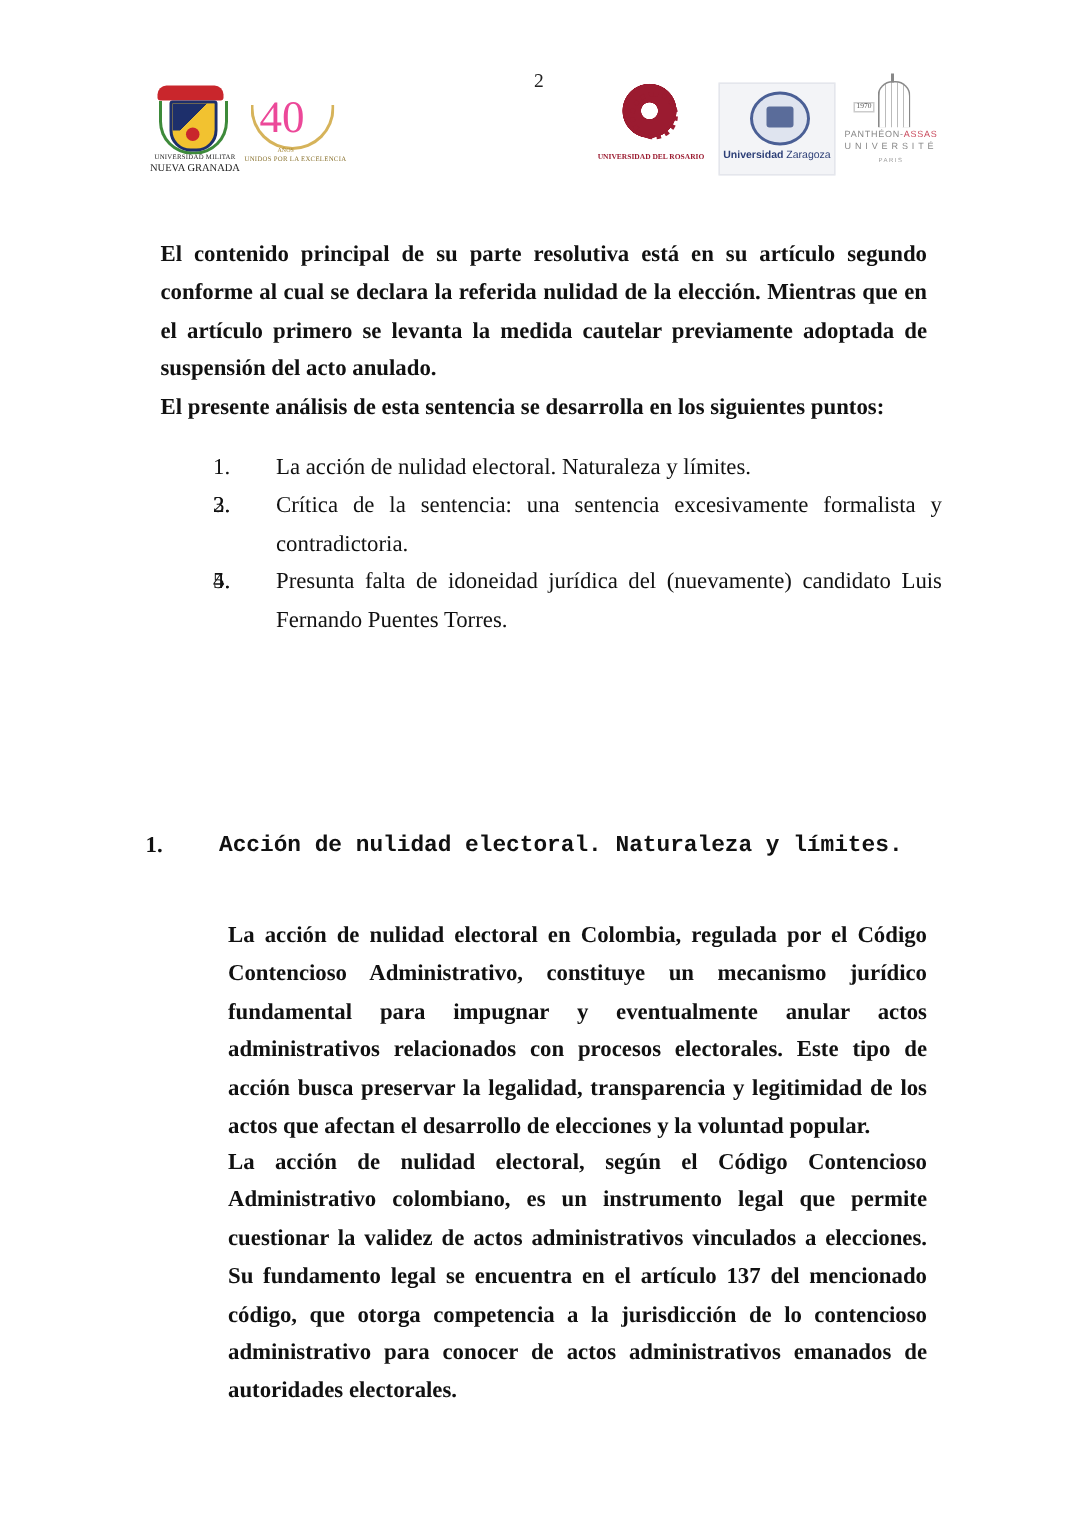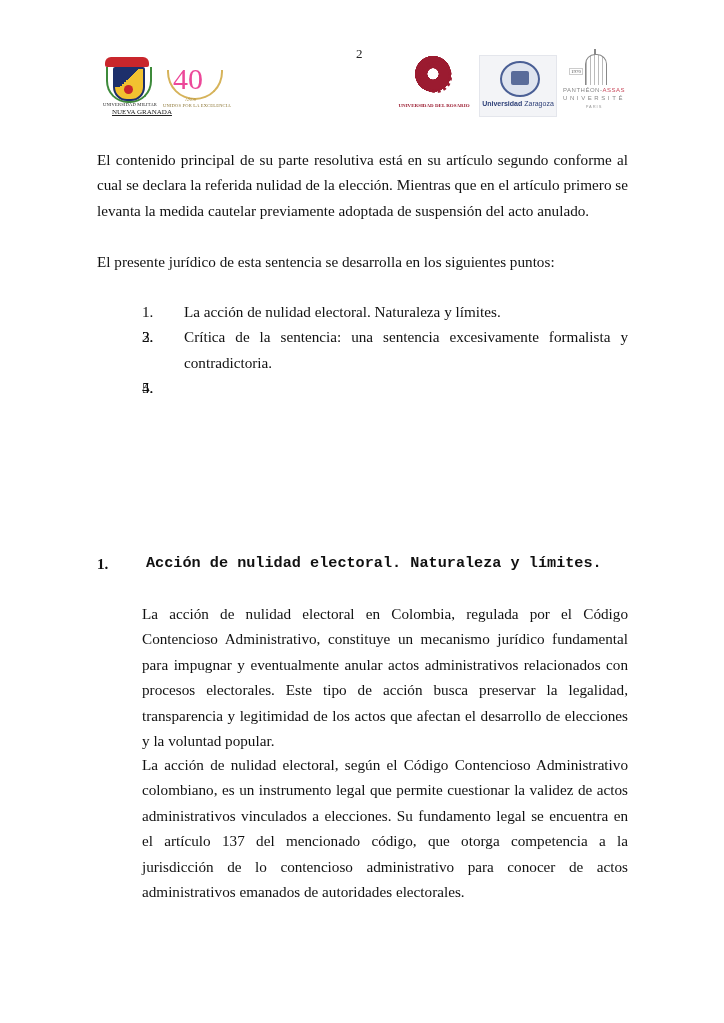--- a/index.html
+++ b/index.html
@@ -32,22 +32,22 @@
   }
   .umng .laurel {
     position: absolute; left: 6px; top: 12px; width: 42px; height: 34px;
     border: 2px solid #3d8a3a; border-top: none; border-radius: 0 0 22px 22px;
   }
   .umng .name1 {
     position: absolute; left: 0; top: 47px; width: 60px; font-size: 4.5px;
     letter-spacing: 0.2px; color: #222; text-align: center; white-space: nowrap;
   }
   .umng .name2 {
-    position: absolute; left: 12px; top: 53px; width: 60px; font-size: 7px;
-    color: #222; text-align: left; white-space: nowrap; font-variant: small-caps; text-decoration: underline;
+    position: absolute; left: 0; top: 53px; width: 60px; font-size: 7px;
+    color: #222; text-align: left; white-space: nowrap; font-variant: small-caps;
   }
   .anniv { left: 163px; top: 68px; width: 62px; height: 44px; }
   .anniv .num {
     position: absolute; left: 10px; top: -4px; font-size: 30px; color: #ec4899;
     font-family: "Liberation Serif", serif; line-height: 1;
   }
   .anniv .arc {
     position: absolute; left: 4px; top: 2px; width: 52px; height: 28px;
     border: 2px solid #d6b35a; border-top: none; border-radius: 0 0 28px 28px;
   }
@@ -115,21 +115,21 @@
     font-family: "Liberation Sans", sans-serif;
   }
   .assas .l3 {
     position: absolute; left: 0; top: 54px; width: 62px; font-size: 4px;
     text-align: center; letter-spacing: 1px; color: #999;
     font-family: "Liberation Sans", sans-serif;
   }
 
   
   .text { position: absolute; font-size: 15.2px; line-height: 25.4px; text-align: justify; }
-  .text p { margin: 0; }
+  .text p { margin: 10px; font-weight: bold; }
   .para-1 { left: 97px; top: 147px; width: 531px; }
   .para-2 { left: 97px; top: 249px; width: 531px; }
   .outline { position: absolute; left: 97px; top: 299px; width: 531px; font-size: 15.2px; line-height: 25.4px; }
   .outline .item { position: relative; padding-left: 87px; text-align: justify; }
   .outline .num { position: absolute; left: 45px; top: 0; }
   .heading {
     position: absolute; left: 97px; top: 551px; width: 531px; font-size: 15.2px;
     line-height: 25.4px; font-weight: bold;
   }
   .heading .num { position: absolute; left: 0; }
@@ -174,40 +174,41 @@
   <div class="l1"><span>PANTHÉON-</span><span class="red">ASSAS</span></div>
   <div class="l2">UNIVERSITÉ</div>
   <div class="l3">PARIS</div>
 </div>
 
 <div class="text para-1">
   <p>El contenido principal de su parte resolutiva está en su artículo segundo conforme al cual se declara la referida nulidad de la elección. Mientras que en el artículo primero se levanta la medida cautelar previamente adoptada de suspensión del acto anulado.</p>
 </div>
 
 <div class="text para-2">
-  <p>El presente jurídico de esta sentencia se desarrolla en los siguientes puntos:</p>
+  <p>El presente análisis de esta sentencia se desarrolla en los siguientes puntos:</p>
 </div>
 
 <div class="outline">
   <div class="item">
     <span class="num">1.</span>
     <span>La acción de nulidad electoral. Naturaleza y límites.</span>
   </div>
   <div class="item">
     <span class="num">2.</span>
   </div>
   <div class="item">
     <span class="num">3.</span>
     <span>Crítica de la sentencia: una sentencia excesivamente formalista y contradictoria.</span>
   </div>
   <div class="item">
     <span class="num">4.</span>
   </div>
   <div class="item">
     <span class="num">5.</span>
+    <span>Presunta falta de idoneidad jurídica del (nuevamente) candidato Luis Fernando Puentes Torres.</span>
   </div>
 </div>
 
 <div class="heading">
   <span class="num">1.</span>
   <span class="title">Acción de nulidad electoral. Naturaleza y límites.</span>
 </div>
 
 <div class="text para-3">
   <p>La acción de nulidad electoral en Colombia, regulada por el Código Contencioso Administrativo, constituye un mecanismo jurídico fundamental para impugnar y eventualmente anular actos administrativos relacionados con procesos electorales. Este tipo de acción busca preservar la legalidad, transparencia y legitimidad de los actos que afectan el desarrollo de elecciones y la voluntad popular.</p>

